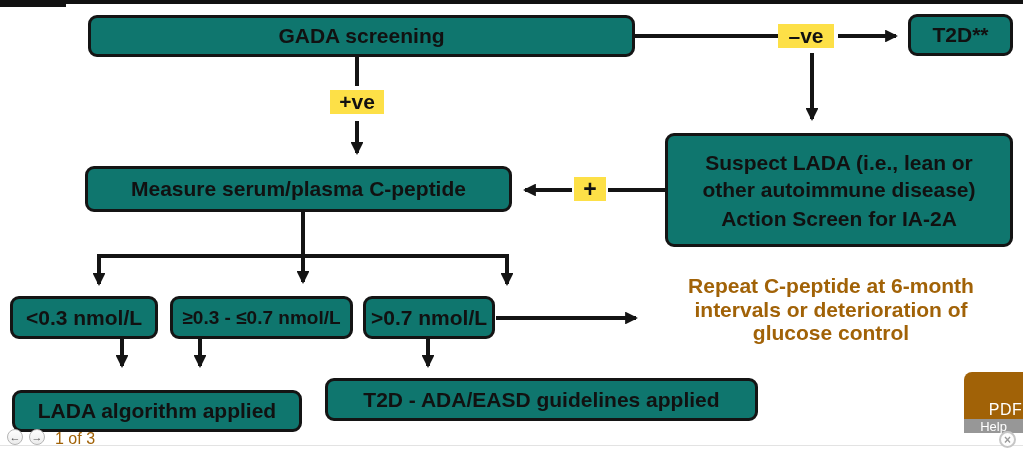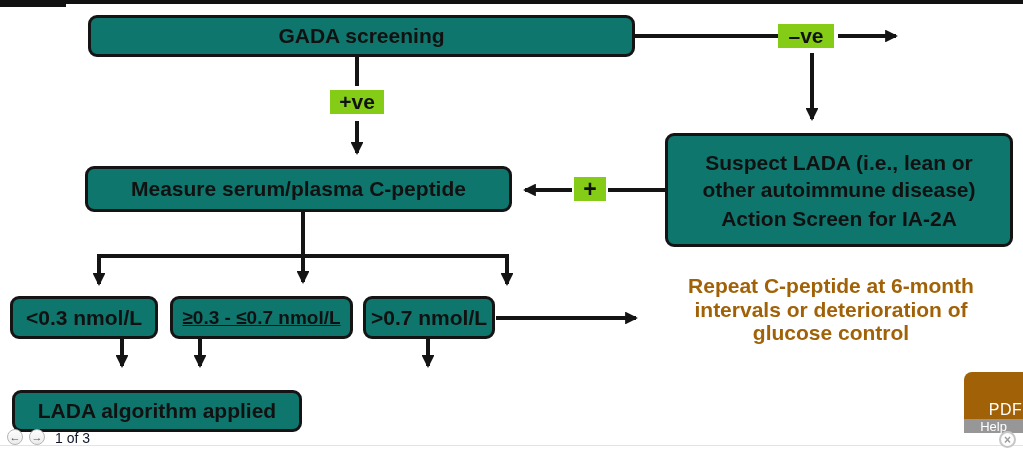--- a/index.html
+++ b/index.html
@@ -12,39 +12,39 @@
   .frame-top-blob{position:absolute;left:0;top:0;width:66px;height:7px;background:#111;}
   .bottom-sep{position:absolute;left:0;top:445px;width:1023px;height:1px;background:#e3e3e3;}
   
   #wires{position:absolute;left:0;top:0;}
   
   .fbox{
     position:absolute;border:3px solid #141414;border-radius:9px;background:#0f766e;
     display:flex;align-items:center;justify-content:center;text-align:center;
     font-weight:bold;font-size:21px;color:#111;box-sizing:border-box;white-space:nowrap;
   }
-  .fbox.small{font-size:19px;text-decoration:underline;}
+  .fbox.small{font-size:19px;}
   .suspect-inner{line-height:27px;}
   .suspect-action{margin-top:2px;}
   .flabel{
     position:absolute;font-weight:bold;font-size:21px;color:#111;text-align:center;
-    background:#84cc16;line-height:24px;
+    background:#fde047;line-height:24px;
   }
   .plus-label{font-size:23px;}
   .note{
     position:absolute;font-weight:bold;font-size:21px;color:#a16207;text-align:center;
     line-height:23.5px;
   }
   
   .pager-btn{
     position:absolute;width:16px;height:16px;border:1px solid #b5b5b5;border-radius:50%;
     background:linear-gradient(#fdfdfd,#ececec);display:flex;align-items:center;justify-content:center;
     font-size:11px;line-height:1;color:#4d4d4d;font-weight:bold;cursor:pointer;box-sizing:border-box;
   }
-  .pager-status{position:absolute;font-size:14px;color:#0f172a;}
+  .pager-status{position:absolute;font-size:16px;color:#a16207;}
   
   .pdf-btn{
     position:absolute;left:964px;top:372px;width:83px;height:47px;background:#a16207;
     border-radius:8px 0 0 0;display:flex;align-items:flex-end;justify-content:center;
     color:#fff;font-size:16px;font-weight:normal;letter-spacing:0.5px;cursor:pointer;
   }
   .help-bar{
     position:absolute;left:964px;top:419px;width:59px;height:14px;background:#979797;
     display:flex;align-items:center;justify-content:center;color:#fff;font-size:13px;cursor:pointer;
   }
@@ -98,20 +98,21 @@
       <line x1="200" y1="339" x2="200" y2="366" marker-end="url(#ah)"></line>
 
       <line x1="428" y1="339" x2="428" y2="366" marker-end="url(#ah)"></line>
 
       <line x1="496" y1="318" x2="636" y2="318" marker-end="url(#ah)"></line>
     </g>
   </svg>
 
   <div class="fbox" style="left:88px;top:15px;width:547px;height:42px;">GADA screening</div>
 
+  <div class="fbox" style="left:908px;top:14px;width:105px;height:42px;">T2D**</div>
 
   <div class="flabel" style="left:778px;top:24px;width:56px;">–ve</div>
 
   <div class="flabel" style="left:330px;top:90px;width:54px;">+ve</div>
 
   <div class="fbox" style="left:85px;top:166px;width:427px;height:46px;">Measure serum/plasma C-peptide</div>
 
   <div class="fbox" style="left:665px;top:133px;width:348px;height:114px;">
     <div class="suspect-inner">
       <div>Suspect LADA (i.e., lean or</div>
@@ -129,20 +130,21 @@
   <div class="fbox" style="left:363px;top:296px;width:132px;height:43px;">&gt;0.7 nmol/L</div>
 
   <div class="note" style="left:650px;top:274px;width:362px;">
     <div>Repeat C-peptide at 6-month</div>
     <div>intervals or deterioration of</div>
     <div>glucose control</div>
   </div>
 
   <div class="fbox" style="left:12px;top:378px;width:290px;height:42px;margin-top:12px;">LADA algorithm applied</div>
 
+  <div class="fbox" style="left:325px;top:378px;width:433px;height:43px;">T2D - ADA/EASD guidelines applied</div>
 
   <div class="pager-btn" style="left:7px;top:429px;">
     <span>←</span>
   </div>
   <div class="pager-btn" style="left:29px;top:429px;">
     <span>→</span>
   </div>
   <div class="pager-status" style="left:55px;top:430px;">1 of 3</div>
 
   <div class="pdf-btn">

